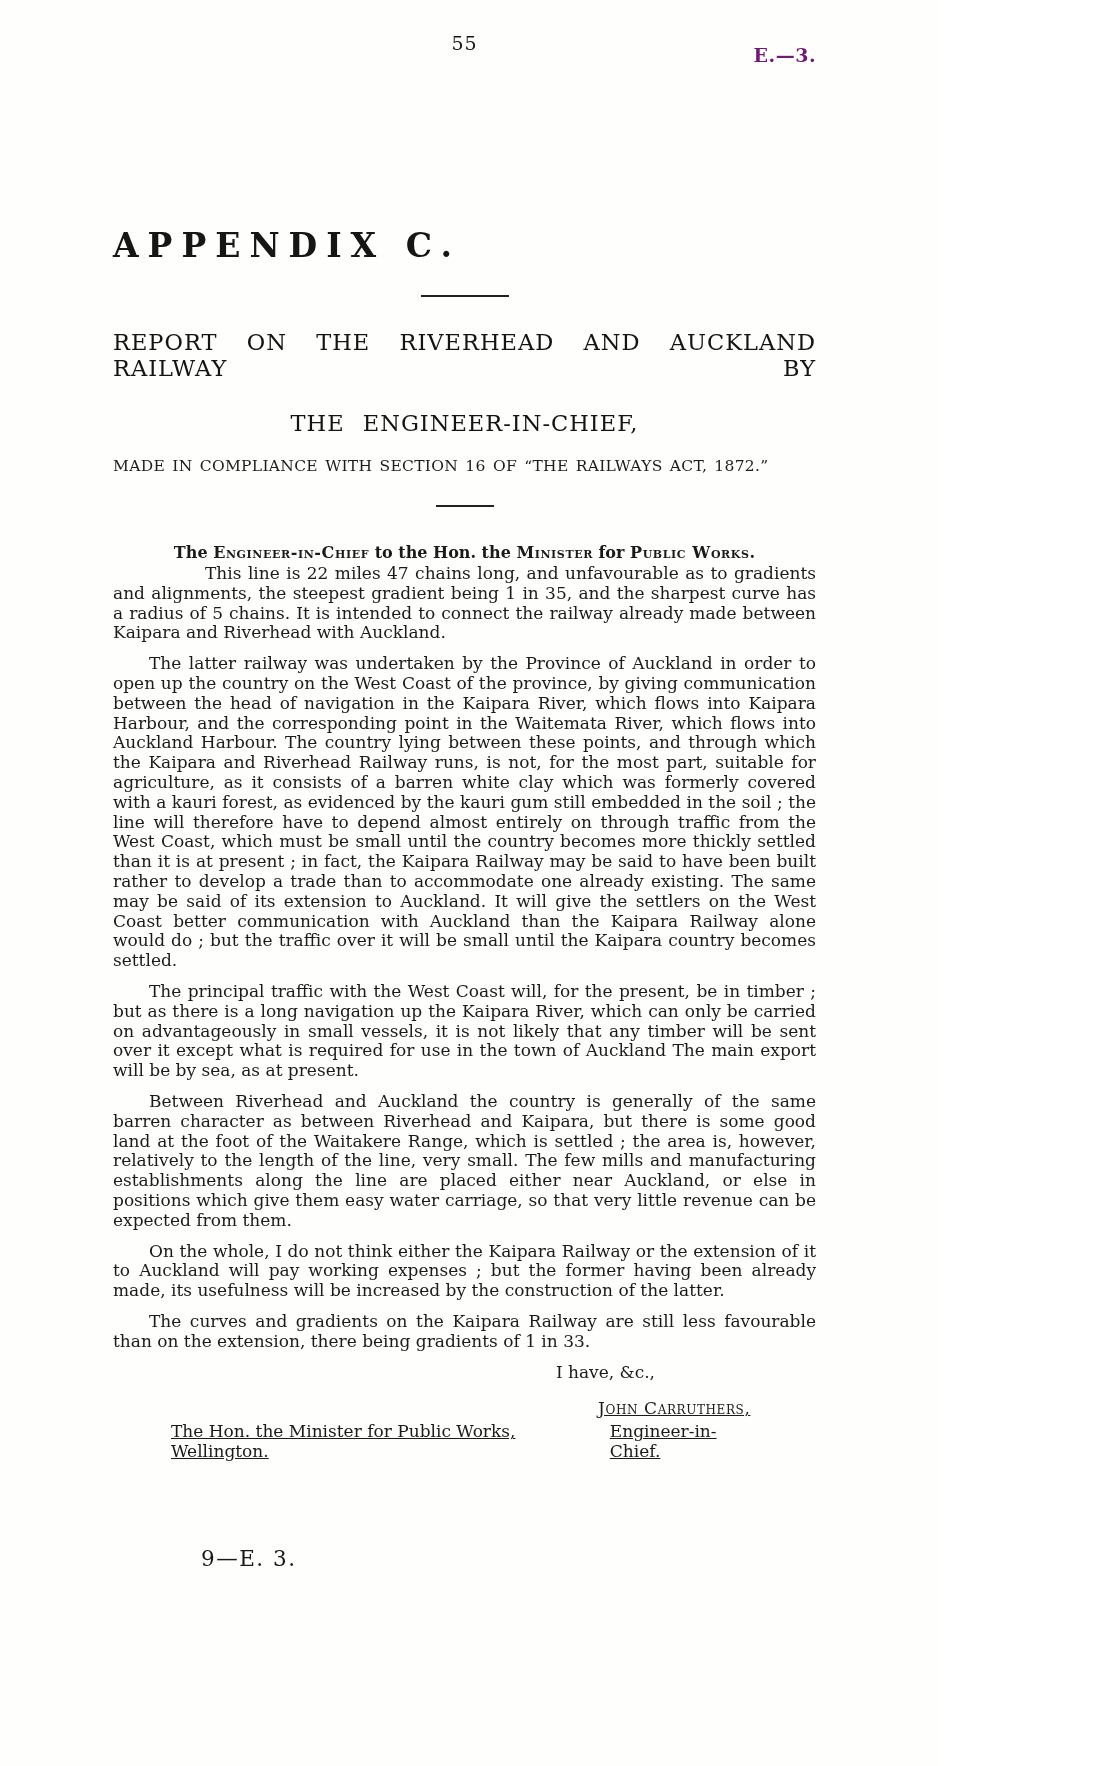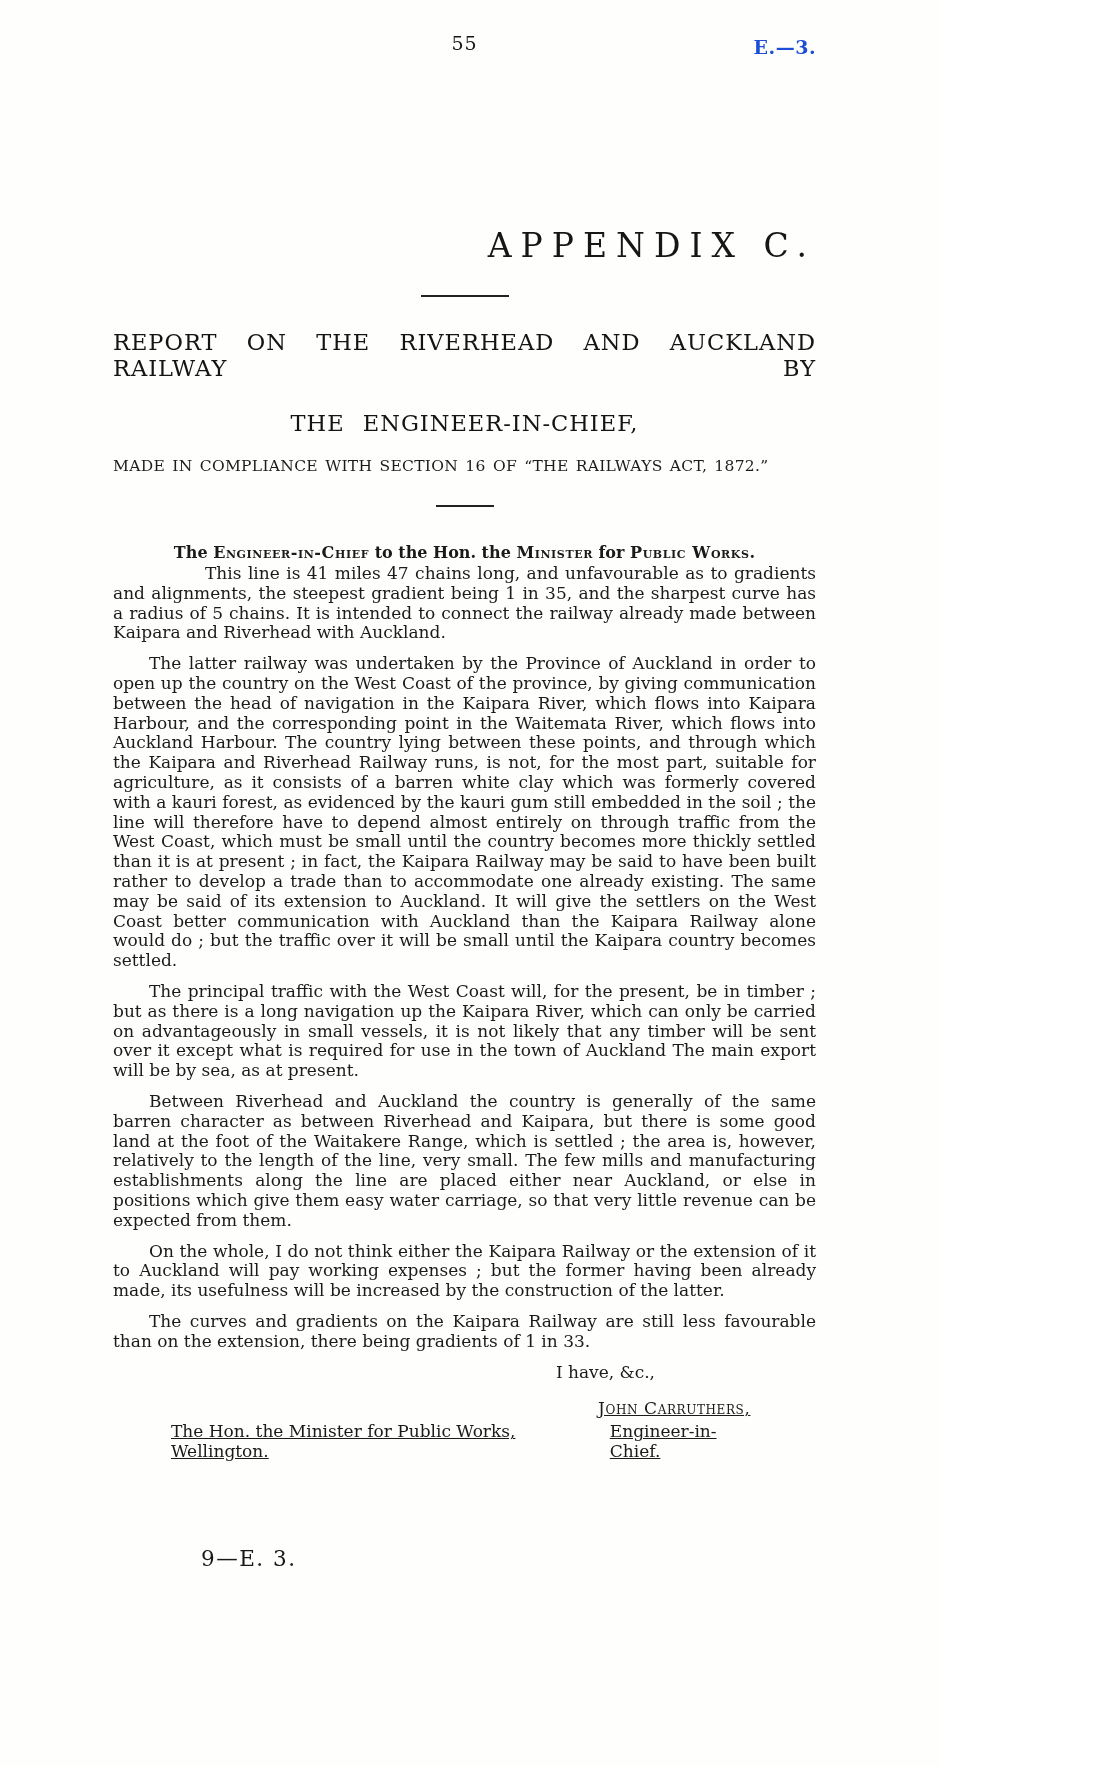--- a/index.html
+++ b/index.html
@@ -15,30 +15,30 @@
     overflow: hidden;
   }
 
   
   .page-head { position: relative; height: 30px; font-size: 19px; }
   .page-num {
     position: absolute; left: 50%; transform: translateX(-50%);
     top: 0; letter-spacing: 1px; color: #151515;
   }
   .series-ref {
-    position: absolute; right: 0; top: 4px;
-    font-weight: bold; letter-spacing: 0.5px; color: #1d4ed8;
+    position: absolute; right: 0; top: 12px;
+    font-weight: bold; letter-spacing: 0.5px; color: #701a75;
   }
 
   
   .appendix {
     margin: 164px 0 0 0;
-    text-align: right;
+    text-align: left;
     font-size: 33px;
-    font-weight: 400;
+    font-weight: 700;
     letter-spacing: 9px;
     color: #161616;
   }
 
   .rule { height: 2px; background: #222; border: 0; }
   .rule-top { width: 88px; margin: 30px auto 0 auto; }
   .rule-mid { width: 58px; margin: 30px auto 0 auto; }
 
   
   .report-title { margin: 32px 0 0 0; font-size: 22.5px; font-weight: 400; color: #141414; }
@@ -127,21 +127,21 @@
       <span class="rt-line2">THE ENGINEER-IN-CHIEF,</span>
     </h2>
 
   <div class="compliance">MADE IN COMPLIANCE WITH SECTION 16 OF “THE RAILWAYS ACT, 1872.”</div>
 
   <div class="rule rule-mid"></div>
 
   <div class="address-line"><span>The </span><span class="sc">Engineer-in-Chief</span><span> to the Hon. the </span><span class="sc">Minister</span><span> for </span><span class="sc">Public Works</span><span>.</span></div>
 
 
-  <p class="para first-para">This line is 41 miles 47 chains long, and unfavourable as to gradients and alignments, the steepest gradient being 1 in 35, and the sharpest curve has a radius of 5 chains.  It is intended to connect the railway already made between Kaipara and Riverhead with Auckland.</p>
+  <p class="para first-para">This line is 22 miles 47 chains long, and unfavourable as to gradients and alignments, the steepest gradient being 1 in 35, and the sharpest curve has a radius of 5 chains.  It is intended to connect the railway already made between Kaipara and Riverhead with Auckland.</p>
   <p class="para">The latter railway was undertaken by the Province of Auckland in order to open up the country on the West Coast of the province, by giving communication between the head of navigation in the Kaipara River, which flows into Kaipara Harbour, and the corresponding point in the Waitemata River, which flows into Auckland Harbour.  The country lying between these points, and through which the Kaipara and Riverhead Railway runs, is not, for the most part, suitable for agriculture, as it consists of a barren white clay which was formerly covered with a kauri forest, as evidenced by the kauri gum still embedded in the soil ; the line will therefore have to depend almost entirely on through traffic from the West Coast, which must be small until the country becomes more thickly settled than it is at present ; in fact, the Kaipara Railway may be said to have been built rather to develop a trade than to accommodate one already existing.  The same may be said of its extension to Auckland.  It will give the settlers on the West Coast better communication with Auckland than the Kaipara Railway alone would do ; but the traffic over it will be small until the Kaipara country becomes settled.</p>
   <p class="para">The principal traffic with the West Coast will, for the present, be in timber ; but as there is a long navigation up the Kaipara River, which can only be carried on advantageously in small vessels, it is not likely that any timber will be sent over it except what is required for use in the town of Auckland The main export will be by sea, as at present.</p>
   <p class="para">Between Riverhead and Auckland the country is generally of the same barren character as between Riverhead and Kaipara, but there is some good land at the foot of the Waitakere Range, which is settled ; the area is, however, relatively to the length of the line, very small.  The few mills and manufacturing establishments along the line are placed either near Auckland, or else in positions which give them easy water carriage, so that very little revenue can be expected from them.</p>
   <p class="para">On the whole, I do not think either the Kaipara Railway or the extension of it to Auckland will pay working expenses ; but the former having been already made, its usefulness will be increased by the construction of the latter.</p>
   <p class="para">The curves and gradients on the Kaipara Railway are still less favourable than on the extension, there being gradients of 1 in 33.</p>
 
   <div class="closing">
     <div class="valediction">I have, &amp;c.,</div>
     <div class="signature-name sc">John Carruthers,</div>
     <div class="sig-row">

